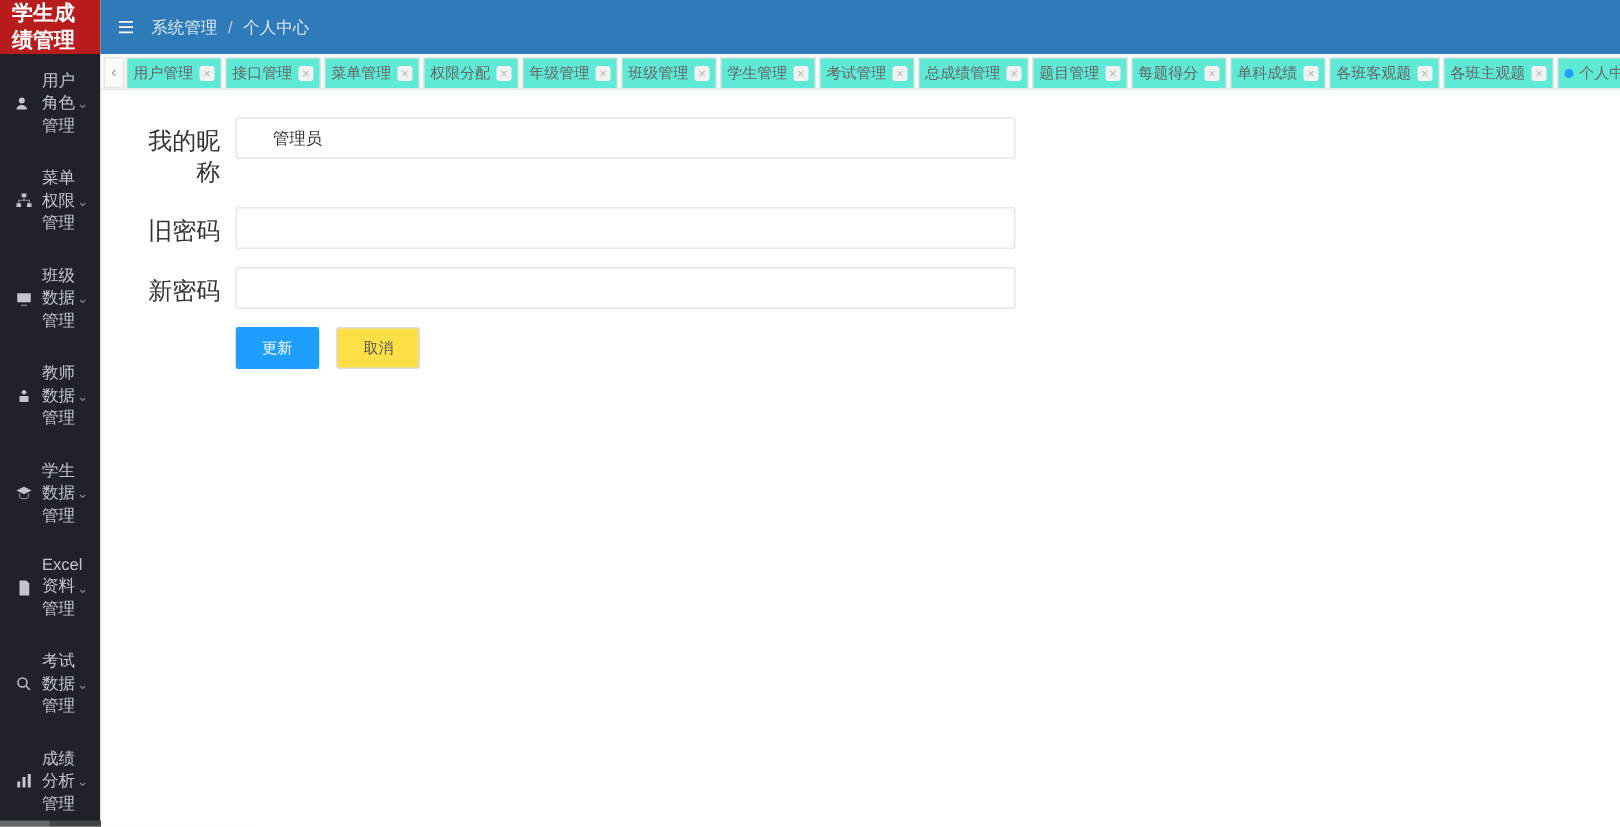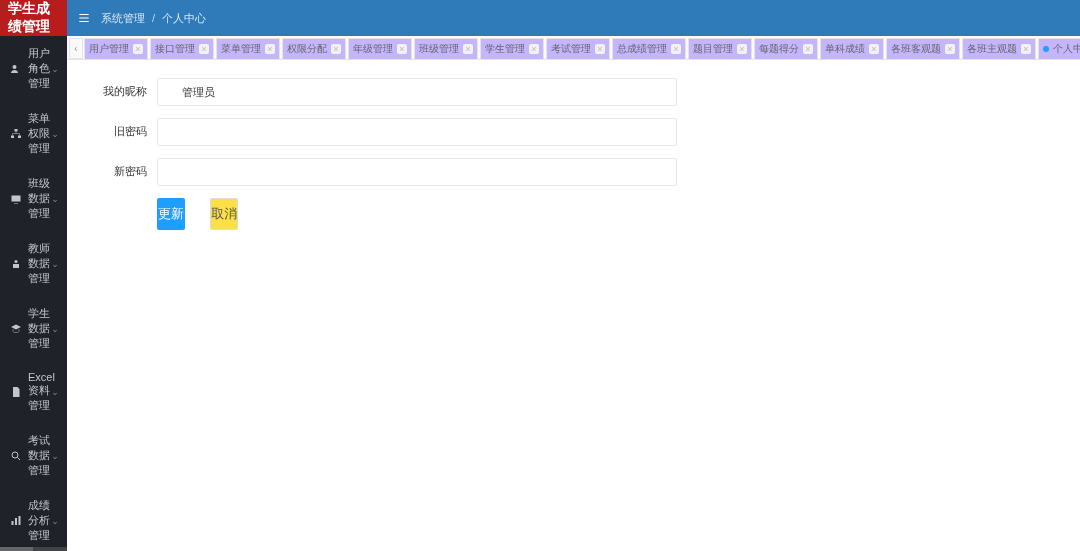--- a/index.html
+++ b/index.html
@@ -21,39 +21,39 @@
 
 
 .topbar { background: #2f7bba; color: #fff; height: 36px; display: flex; align-items: center; padding: 0 10px; font-size: 11px; }
 .topbar .burger { margin-right: 10px; cursor: pointer; }
 .topbar .crumb { color: #dbe8f3; }
 .topbar .crumb .sep { margin: 0 4px; color: #bcd4e8; }
 .topbar .spacer { flex: 1; }
 
 
 .tabstrip { height: 24px; background: #fafafa; border-bottom: 1px solid #e5e5e5; display: flex; align-items: stretch; padding: 0 2px; overflow: hidden; }
-.tab { display: flex; align-items: center; border: 1px solid #e5e5e5; border-bottom: none; background: #c4b5fd; font-size: 10px; color: #666; padding: 0 4px; margin: 2px 1px 0 1px; cursor: pointer; white-space: nowrap; }
+.tab { display: flex; align-items: center; border: 1px solid #e5e5e5; border-bottom: none; background: #5eead4; font-size: 10px; color: #666; padding: 0 4px; margin: 2px 1px 0 1px; cursor: pointer; white-space: nowrap; }
 .tab .dot { width: 6px; height: 6px; border-radius: 50%; background: #1e9fff; margin-right: 4px; display:none;}
 .tab.active .dot { display:inline-block; }
 .tab .close { margin-left: 4px; color: #bbb; font-size: 9px; cursor: pointer; background: #f2f2f2; border-radius: 2px; width: 10px; height: 10px; line-height: 10px; text-align: center; }
 .tab-nav { width: 14px; display:flex; align-items:center; justify-content:center; color:#999; font-size:10px; cursor:pointer; background:#fafafa; border:1px solid #e5e5e5; margin:2px 0 0 0;}
 
 
 .content { flex: 1; background: #fff; padding: 18px 20px; overflow: auto; }
 .form-row { display: flex; align-items: flex-start; margin-bottom: 12px; }
-.form-label { width: 70px; text-align: right; padding-right: 10px; font-size: 11px; color: #333; padding-top: 6px; }
+.form-label { width: 70px; text-align: right; padding-right: 10px; font-size: 16px; color: #333; padding-top: 6px; }
 .form-control { flex: 0 0 520px; }
 .form-control input, .form-control textarea {
   width: 100%; border: 1px solid #e6e6e6; border-radius: 2px; padding: 5px 24px;
   font-size: 11px; color: #333; outline: none;
 }
 .form-control input { height: 28px; }
 .form-control textarea { height: 46px; resize: both; }
 .form-actions { margin-left: 70px; padding-left: 0; }
-.btn { display: inline-block; padding: 6px 0; font-size: 13px; border-radius: 2px; cursor: pointer; margin-right: 22px; border: 1px solid transparent; }
+.btn { display: inline-block; padding: 6px 17px; font-size: 10px; border-radius: 2px; cursor: pointer; margin-right: 8px; border: 1px solid transparent; }
 .btn-primary { background: #1e9fff; color: #fff; }
 .btn-default { background: #fde047; color: #555; border: 1px solid #ddd; }
 
 svg { display: block; }
 </style>
 </head>
 <body>
 
 <div class="app">
 

